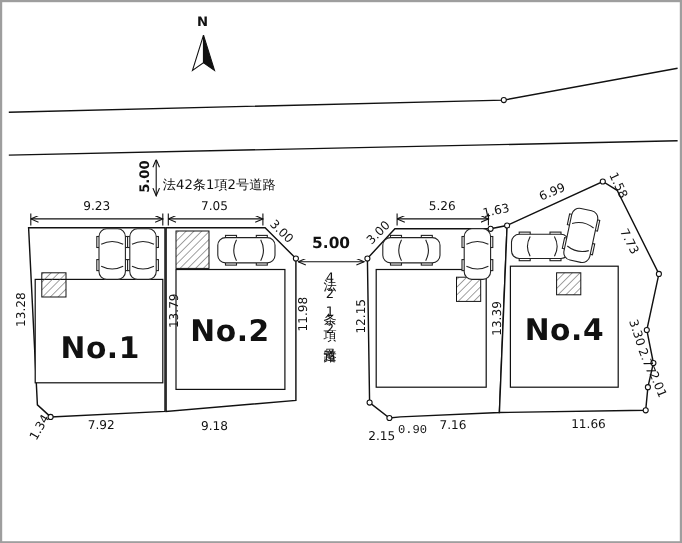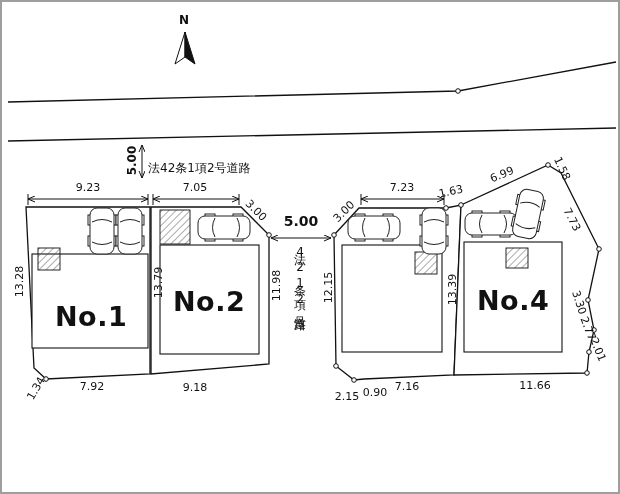--- a/index.html
+++ b/index.html
@@ -184,27 +184,27 @@
   <div class="lbl rot" style="left:237px;top:202px;width:34px;transform:rotate(45deg);">3.00</div>
   <div class="lbl rot" style="left:136px;top:274px;width:40px;transform:rotate(-90deg);">13.79</div>
   <div class="lbl rot" style="left:254px;top:277px;width:40px;transform:rotate(-90deg);">11.98</div>
   <div class="lbl" style="left:176px;top:379px;width:34px;">9.18</div>
   <div class="lbl lotname" style="left:171px;top:285px;width:70px;">No.2</div>
 
   <div class="lbl bold14" style="left:281px;top:213px;width:36px;">5.00</div>
   <div class="lbl vtext" style="left:290px;top:242px;">法42条1項2号道路</div>
 
   <div class="lbl rot" style="left:325px;top:203px;width:34px;transform:rotate(-45deg);">3.00</div>
-  <div class="lbl" style="left:383px;top:179px;width:34px;">7.23</div>
+  <div class="lbl" style="left:383px;top:179px;width:34px;">5.26</div>
   <div class="lbl rot" style="left:434px;top:183px;width:30px;transform:rotate(-12deg);">1.63</div>
   <div class="lbl rot" style="left:306px;top:279px;width:40px;transform:rotate(-90deg);">12.15</div>
   <div class="lbl rot" style="left:430px;top:281px;width:40px;transform:rotate(-90deg);">13.39</div>
   <div class="lbl" style="left:328px;top:388px;width:34px;">2.15</div>
-  <div class="lbl" style="left:356px;top:384px;width:34px;">0.90</div>
-  <div class="lbl" style="left:388px;top:378px;width:34px;">7.16</div>
+  <div class="lbl" style="left:356px;top:384px;width:34px;font-family:Liberation Mono, monospace;">0.90</div>
+  <div class="lbl" style="left:388px;top:378px;width:34px;text-align:right;">7.16</div>
 
   <div class="lbl rot" style="left:483px;top:166px;width:34px;transform:rotate(-23deg);">6.99</div>
   <div class="lbl rot" style="left:543px;top:160px;width:34px;transform:rotate(65deg);">1.58</div>
   <div class="lbl rot" style="left:553px;top:211px;width:34px;transform:rotate(63deg);">7.73</div>
   <div class="lbl rot" style="left:560px;top:294px;width:34px;transform:rotate(72deg);">3.30</div>
   <div class="lbl rot" style="left:569px;top:320px;width:34px;transform:rotate(68deg);">2.77</div>
   <div class="lbl rot" style="left:579px;top:341px;width:34px;transform:rotate(68deg);">2.01</div>
   <div class="lbl" style="left:513px;top:377px;width:40px;">11.66</div>
   <div class="lbl lotname" style="left:475px;top:284px;width:70px;">No.4</div>
 

